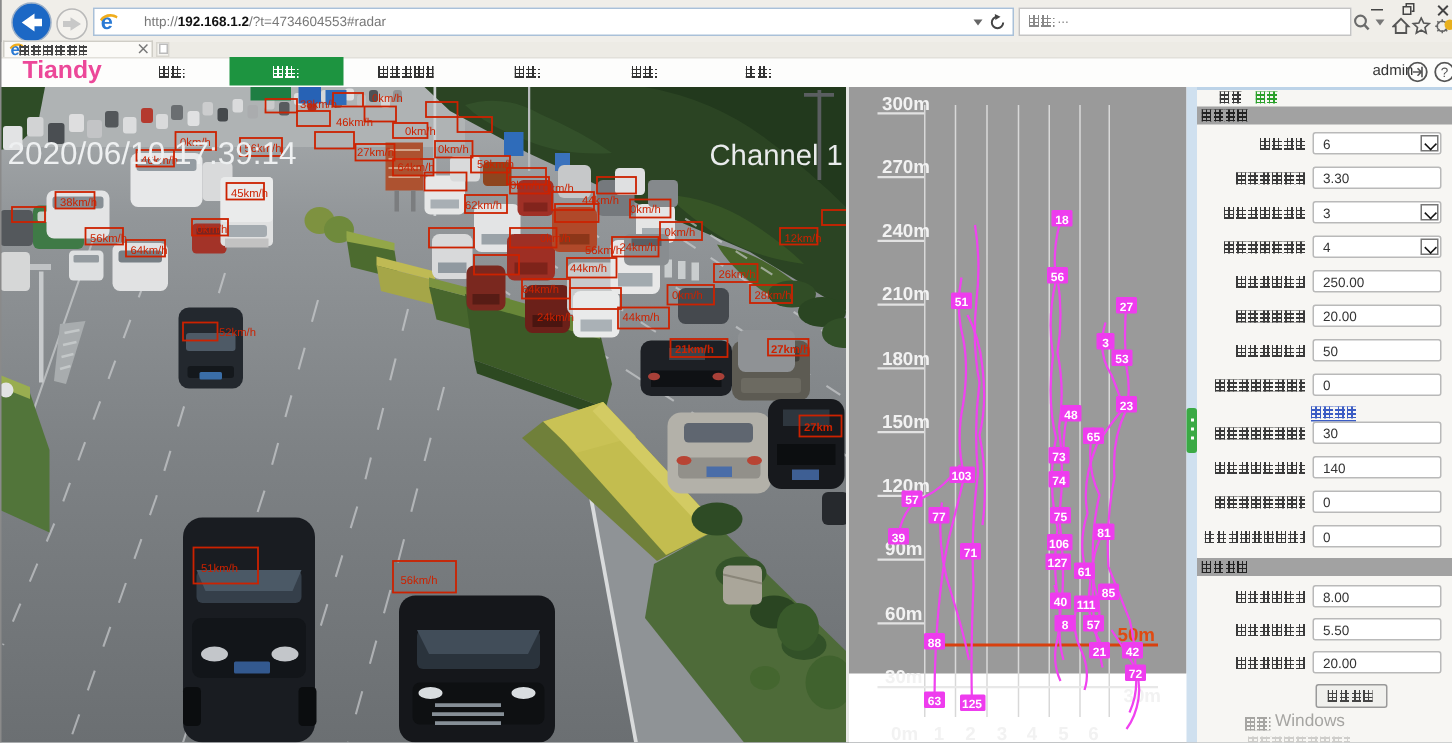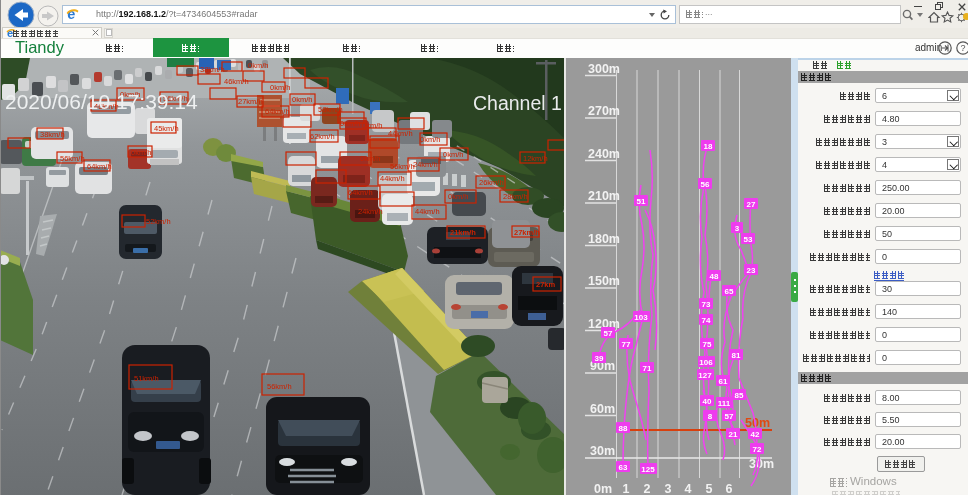--- a/index.html
+++ b/index.html
@@ -73,21 +73,21 @@
  <path d="M0.6,5 C3,1.2 8.6,0.2 12.4,2.8 L11.8,4.4 C8.4,2.2 3.8,3 1.8,6.2 Z" fill="#f0ad1c"></path>
 </svg>
 <span class="cn abs" style="left:13px;top:30px;width:45px;height:7px;--ink:#444;--gap:#fbfaf7"></span>
 <svg class="abs" style="left:92px;top:29px" width="7" height="7" viewBox="0 0 10 10">
     <path d="M1,1 L9,9 M9,1 L1,9" stroke="#777" stroke-width="1.4"></path>
   </svg>
 <div class="abs" style="left:104px;top:28px;width:9px;height:10px;background:#f5f4f0;border:1px solid #d8d6cf"></div>
 <div class="abs" style="left:106px;top:29px;width:6px;height:7px;background:#fff;border:1px solid #bbb"></div>
 
 <div class="abs" style="left:0;top:38px;width:968px;height:20px;background:#fdfdfc;border-top:1px solid #e2e0da"></div>
-<div class="abs" style="left:15px;top:38px;font-size:16.5px;font-weight:normal;color:#15803d">Tiandy</div>
+<div class="abs" style="left:15px;top:38px;font-size:16.5px;font-weight:bold;color:#ec4899">Tiandy</div>
 <span class="cn abs" style="left:106px;top:44px;width:17px;--ink:#333;--gap:#fdfdfc"></span>
 <div class="abs" style="left:153px;top:38px;width:76px;height:19px;background:#1d9440"></div>
 <span class="cn abs" style="left:182px;top:44px;width:17px;--ink:#fff;--gap:#1d9440"></span>
 <span class="cn abs" style="left:252px;top:44px;width:37px;--ink:#333;--gap:#fdfdfc"></span>
 <span class="cn abs" style="left:343px;top:44px;width:17px;--ink:#333;--gap:#fdfdfc"></span>
 <span class="cn abs" style="left:421px;top:44px;width:17px;--ink:#333;--gap:#fdfdfc"></span>
 <span class="cn abs" style="left:497px;top:44px;width:17px;--ink:#333;--gap:#fdfdfc"></span>
 <div class="abs" style="left:915px;top:42px;font-size:10px;color:#333">admin</div>
 <svg class="abs" style="left:938px;top:41px" width="32" height="14" viewBox="0 0 32 14">
  <circle cx="7" cy="7" r="6.2" fill="none" stroke="#555" stroke-width="1.2"></circle>
@@ -432,21 +432,21 @@
  <text x="131" y="155">0km/h</text>
  <text x="154" y="131">45km/h</text>
 </g>
 
 <text x="5" y="109" font-size="21" fill="#eef0f1" font-family="Liberation Sans">2020/06/10 17:39:14</text>
 <text x="473" y="110" font-size="19.5" fill="#e9ebec" font-family="Liberation Sans">Channel 1</text>
 </svg>
 </div>
 <div class="abs" style="left:564px;top:58px;width:2px;height:437px;background:#e8e8e6"></div>
 
-<div class="abs" id="radar" style="left:566px;top:58px;width:225px;height:437px;background:#9a9a9a">
+<div class="abs" id="radar" style="left:566px;top:58px;width:225px;height:391px;background:#9a9a9a">
 <svg width="225" height="437" viewBox="566 58 225 437" style="position:absolute;left:0;top:0">
 
 <g stroke="#d8d8d8" stroke-width="1">
  <path d="M616.5,70 V478 M637,70 V478 M658,70 V478 M679,70 V478 M699.5,70 V478 M720,70 V478 M739.5,70 V478"></path>
 </g>
 
 <g stroke="#e2e2e2" stroke-width="1.5">
  <path d="M585,75.5 H616 M585,118 H616 M585,160.5 H616 M585,203 H616 M585,245.5 H616 M585,288 H616 M585,330.5 H616 M585,373 H616"></path>
 </g>
 <path d="M585,415.5 H616" stroke="#e2e2e2" stroke-width="1.5"></path>
@@ -582,21 +582,21 @@
 <div class="abs" style="left:0;top:13px;width:170px;height:12px;background:#a2a2a2"></div>
 <span class="cn abs" style="left:3px;top:15px;width:31px;height:8px;--ink:#222;--gap:#a2a2a2"></span>
 
 <span class="cn abs" style="left:42px;top:34px;width:30px;--gap:#f7f6f3"></span>
 <div class="abs inp" style="left:77px;top:30px">
       <i>6</i>
       <b></b>
     </div>
 <span class="cn abs" style="left:26px;top:57px;width:46px;--gap:#f7f6f3"></span>
 <div class="abs inp" style="left:77px;top:53px">
-      <i>4.80</i>
+      <i>3.30</i>
     </div>
 <span class="cn abs" style="left:18px;top:80px;width:54px;--gap:#f7f6f3"></span>
 <div class="abs inp" style="left:77px;top:76px">
       <i>3</i>
       <b></b>
     </div>
 <span class="cn abs" style="left:18px;top:103px;width:54px;--gap:#f7f6f3"></span>
 <div class="abs inp" style="left:77px;top:99px">
       <i>4</i>
       <b></b>

